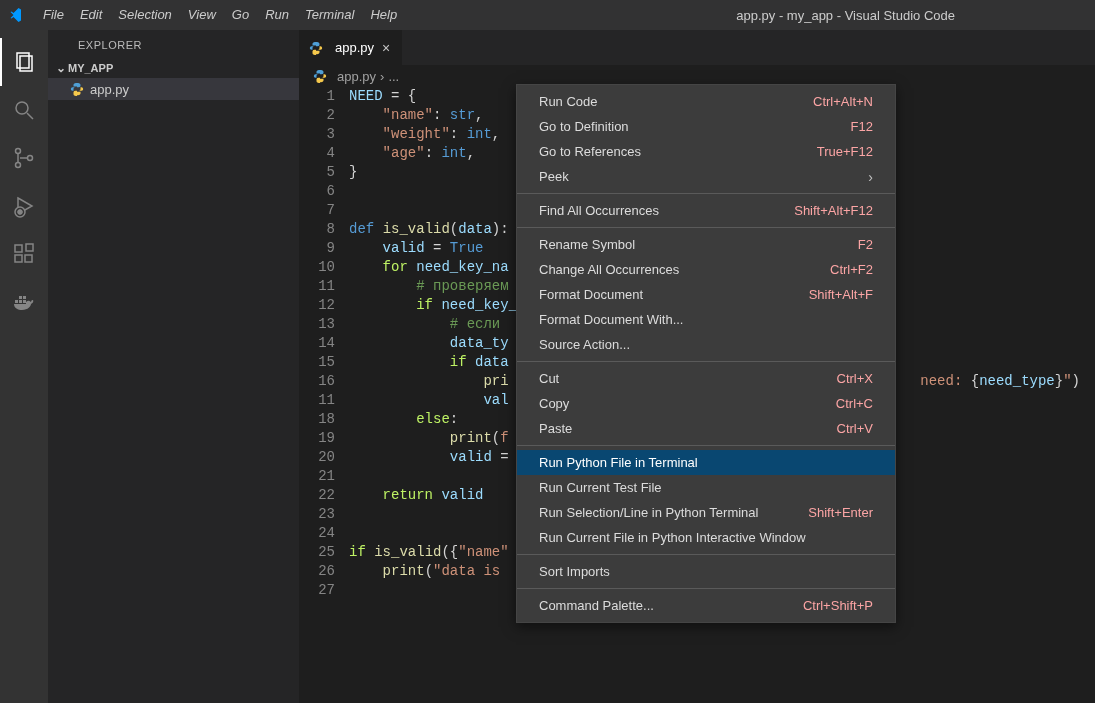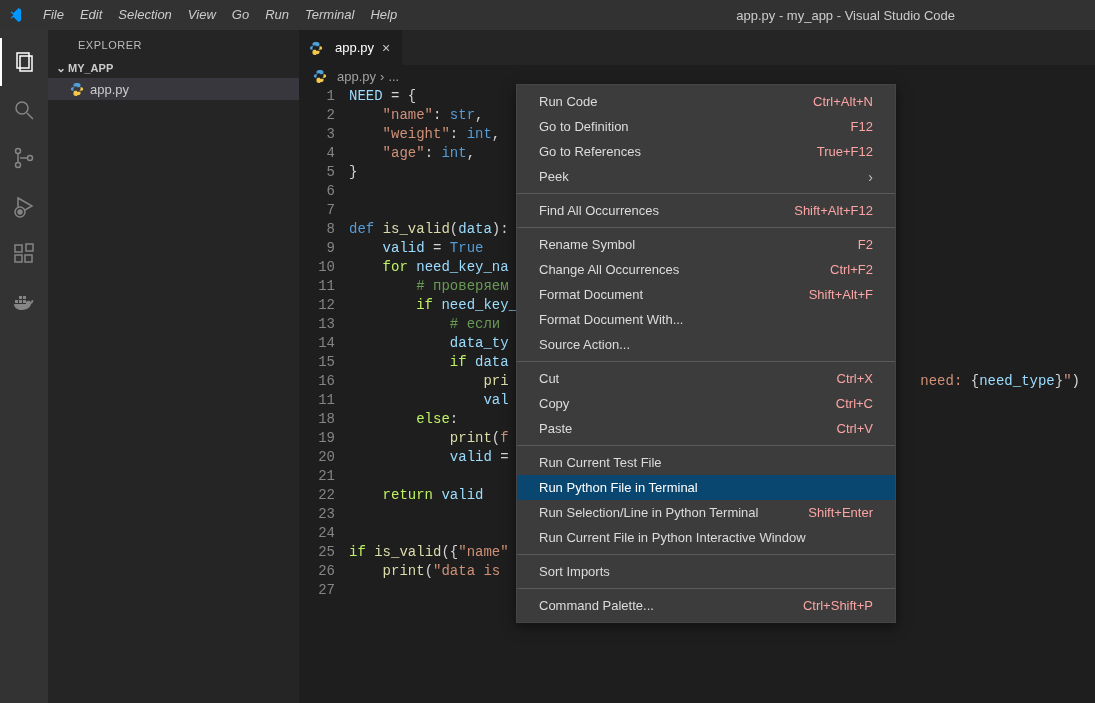--- a/index.html
+++ b/index.html
@@ -408,27 +408,27 @@
     </div>
     <div class="ctx-item">
       <span class="ctx-label">Copy</span>
       <span class="ctx-key">Ctrl+C</span>
     </div>
     <div class="ctx-item">
       <span class="ctx-label">Paste</span>
       <span class="ctx-key">Ctrl+V</span>
     </div>
     <div class="ctx-sep"></div>
-    <div class="ctx-item">
-      <span class="ctx-label">Run Current Test File</span>
-    </div>
     <div class="ctx-item highlight">
       <span class="ctx-label">Run Python File in Terminal</span>
     </div>
     <div class="ctx-item">
+      <span class="ctx-label">Run Current Test File</span>
+    </div>
+    <div class="ctx-item">
       <span class="ctx-label">Run Selection/Line in Python Terminal</span>
       <span class="ctx-key">Shift+Enter</span>
     </div>
     <div class="ctx-item">
       <span class="ctx-label">Run Current File in Python Interactive Window</span>
     </div>
     <div class="ctx-sep"></div>
     <div class="ctx-item">
       <span class="ctx-label">Sort Imports</span>
     </div>

